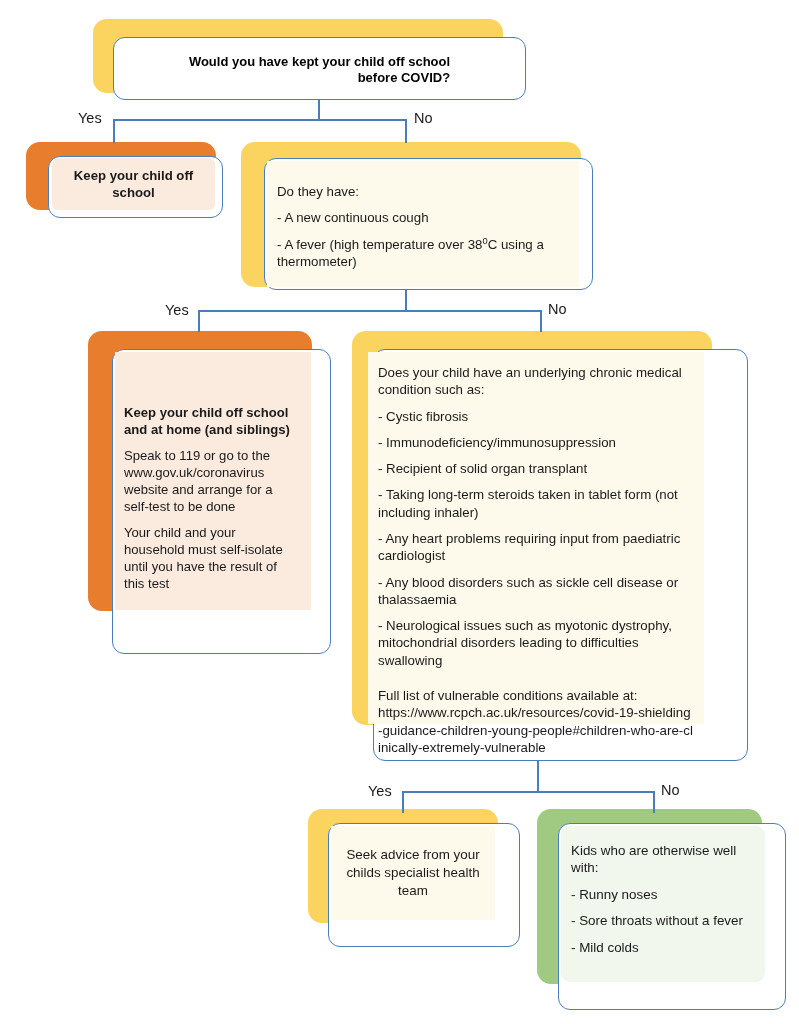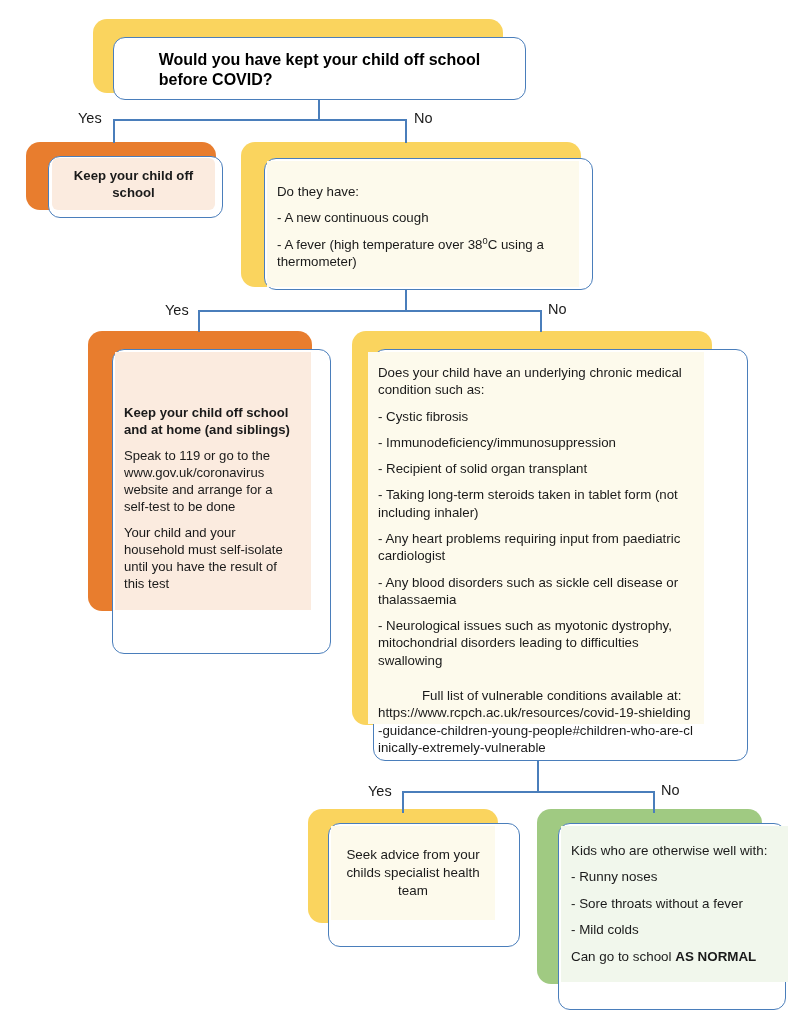--- a/index.html
+++ b/index.html
@@ -55,23 +55,23 @@
   .ptext {
     font-size: 13.3px;
     line-height: 1.30;
     color: #1A1A1A;
   }
   .ptext p { margin: 0 0 9px 0; }
   .ptext p:last-child { margin-bottom: 0; }
   .ptext b, .ptext strong { font-weight: bold; }
 
   .title-text {
-    font-size: 16px;
+    font-size: 13px;
     font-weight: bold;
-    text-align: left;
+    text-align: right;
     line-height: 1.26;
     color: #000000;
   }
   .center-text { text-align: center; }
   .bold-lead { font-weight: bold; }
 
   
   .line {
     position: absolute;
     background: #4A7EBB;
@@ -153,43 +153,42 @@
   <div class="panel cream" style="left:368px; top:352px; width:336px; height:372px; padding:12px 10px 0 10px;">
     <div class="ptext">
       <p>Does your child have an underlying chronic medical condition such as:</p>
       <p>- Cystic fibrosis</p>
       <p>- Immunodeficiency/immunosuppression</p>
       <p>- Recipient of solid organ transplant</p>
       <p>- Taking long-term steroids taken in tablet form (not including inhaler)</p>
       <p>- Any heart problems requiring input from paediatric cardiologist</p>
       <p>- Any blood disorders such as sickle cell disease or thalassaemia</p>
       <p>- Neurological issues such as myotonic dystrophy, mitochondrial disorders leading to difficulties swallowing</p>
-      <p style="margin-top:18px; margin-bottom:0;margin-left:44px;">Full list of vulnerable conditions available at:</p>
+      <p style="margin-top:18px; margin-bottom:0;">Full list of vulnerable conditions available at:</p>
       <p style="word-break:break-all; margin-top:0;">https://www.rcpch.ac.uk/resources/covid-19-shielding-guidance-children-young-people#children-who-are-clinically-extremely-vulnerable</p>
     </div>
   </div>
 
   <div class="line v" style="left:537px; top:761px; height:31px;"></div>
   <div class="line h" style="left:402px; top:791px; width:252px;"></div>
   <div class="line v" style="left:402px; top:791px; height:22px;"></div>
   <div class="line v" style="left:653px; top:791px; height:22px;"></div>
   <div class="branch-label" style="left:368px; top:783px;">Yes</div>
   <div class="branch-label" style="left:661px; top:782px;">No</div>
 
   <div class="shadow yellow" style="left:308px; top:809px; width:190px; height:114px;"></div>
   <div class="card" style="left:328px; top:823px; width:192px; height:124px;"></div>
   <div class="panel cream" style="left:331px; top:826px; width:164px; height:94px; display:flex; align-items:center; justify-content:center; padding:0 6px;">
     <div class="ptext center-text" style="font-size:13.4px; line-height:1.34;">Seek advice from your childs specialist health team</div>
   </div>
 
   <div class="shadow green" style="left:537px; top:809px; width:225px; height:175px;"></div>
   <div class="card" style="left:558px; top:823px; width:228px; height:187px;"></div>
-  <div class="panel mint" style="left:561px; top:826px; width:227px; height:156px; padding:16px 10px 0 10px;">
+  <div class="panel mint" style="left:561px; top:826px; width:204px; height:156px; padding:16px 10px 0 10px;border-radius:9px;">
     <div class="ptext" style="font-size:13.4px;">
       <p>Kids who are otherwise well with:</p>
       <p>- Runny noses</p>
       <p>- Sore throats without a fever</p>
       <p>- Mild colds</p>
-      <p><span>Can go to school </span><b>AS NORMAL</b></p>
     </div>
   </div>
 
 </div>
 
 </body></html>

